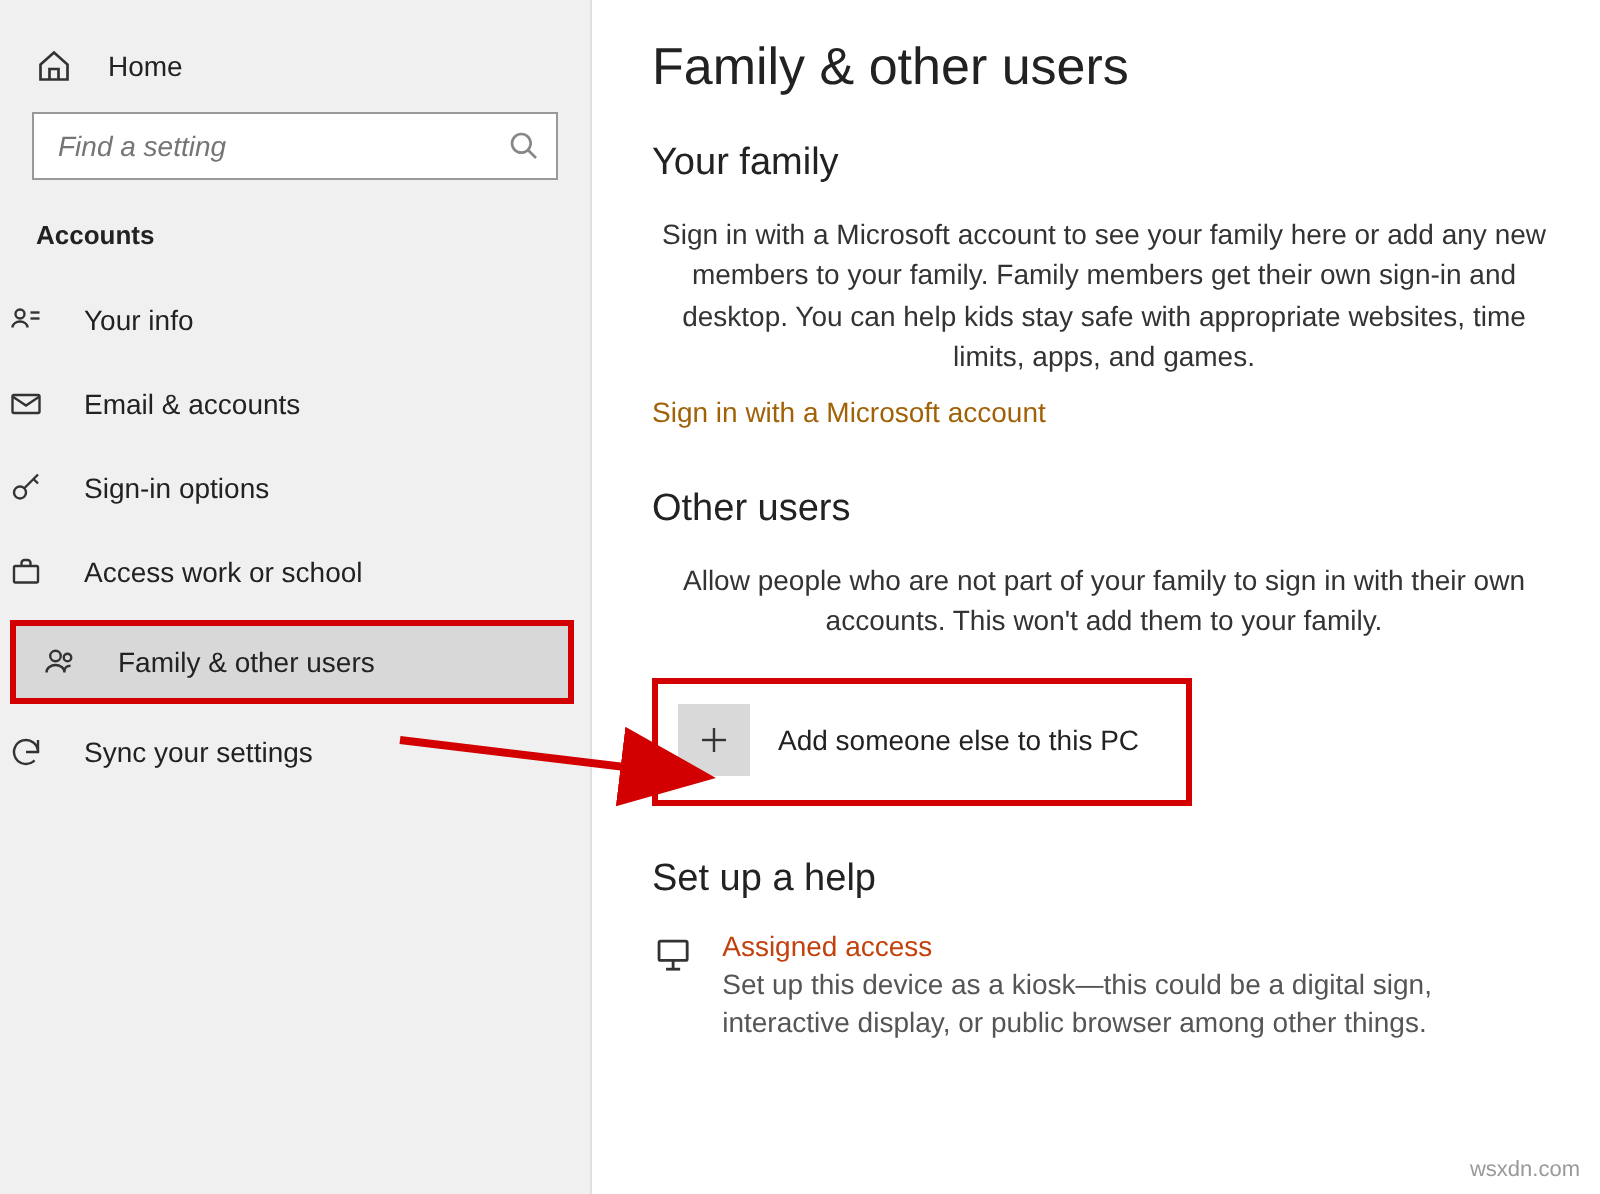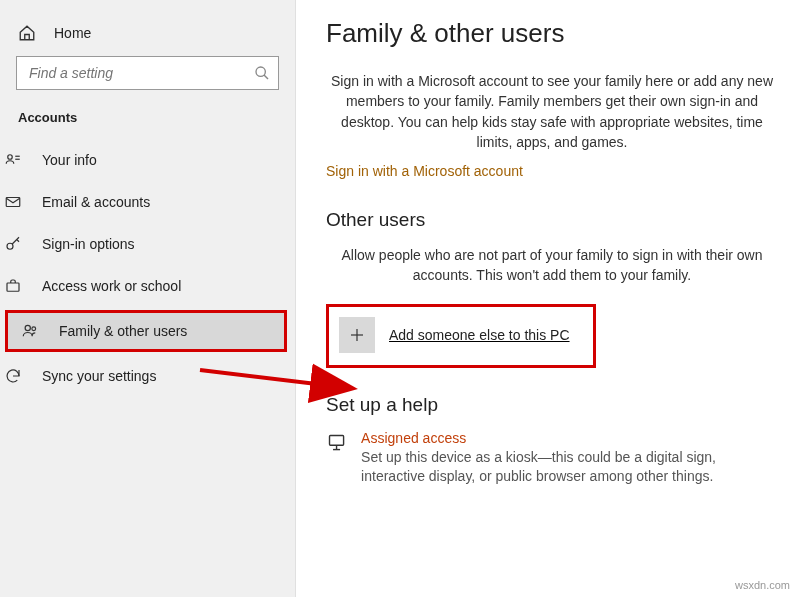--- a/index.html
+++ b/index.html
@@ -24,21 +24,21 @@
     
     .highlight-red { border: 3px solid #d20000; }
     .nav-highlight { margin: 3px 8px 3px 5px; padding: 9px 13px 9px 13px; }
     
     .main { flex: 1; padding: 18px 22px 0 30px; overflow: hidden; }
     .page-title { font-size: 26px; font-weight: 400; color: #222; margin-bottom: 22px; }
     .section-title { font-size: 19px; font-weight: 400; color: #222; margin-bottom: 14px; }
     .body-text { font-size: 14px; color: #333; line-height: 1.45; margin-bottom: 10px; text-align: center; }
     .link { color: #a16207; font-size: 14px; cursor: pointer; display: inline-block; margin-bottom: 30px; }
     
-    .add-button-wrap { border: 3px solid #d20000; padding: 10px 14px 12px 10px; display: inline-flex; align-items: center; margin-bottom: 26px; width: 270px; text-decoration: underline; }
+    .add-button-wrap { border: 3px solid #d20000; padding: 10px 14px 12px 10px; display: inline-flex; align-items: center; margin-bottom: 26px; width: 270px; }
     .plus-box { width: 36px; height: 36px; background: #d9d9d9; display: flex; align-items: center; justify-content: center; margin-right: 14px; cursor: pointer; }
     .plus-box svg { width: 18px; height: 18px; }
     .add-label { font-size: 14px; color: #222; cursor: pointer; }
     
     .kiosk-row { display: flex; align-items: flex-start; margin-top: 14px; }
     .kiosk-icon { width: 36px; margin-right: 14px; margin-top: 2px; }
     .kiosk-text .title { font-size: 14px; color: #c2410c; margin-bottom: 2px; }
     .kiosk-text .desc { font-size: 14px; color: #555; line-height: 1.4; }
     
     .arrow { position: absolute; left: 195px; top: 360px; width: 170px; height: 50px; pointer-events: none; z-index: 10; }
@@ -131,20 +131,21 @@
           <polyline points="20 4 20 12 12 12" fill="none"></polyline>
         </svg>
     </span>
     <span class="label">Sync your settings</span>
   </div>
 </div>
 
 <div class="main">
   <h1 class="page-title">Family &amp; other users</h1>
 
+  <h2 class="section-title">Your family</h2>
   <p class="body-text">Sign in with a Microsoft account to see your family here or add any new members to your family. Family members get their own sign-in and desktop. You can help kids stay safe with appropriate websites, time limits, apps, and games.</p>
   <a class="link">Sign in with a Microsoft account</a>
 
   <h2 class="section-title">Other users</h2>
   <p class="body-text" style="margin-bottom:18px">Allow people who are not part of your family to sign in with their own accounts. This won't add them to your family.</p>
 
   <div class="add-button-wrap">
     <div class="plus-box">
       <svg viewBox="0 0 24 24" stroke="#333" stroke-width="1.6">
           <line x1="12" y1="4" x2="12" y2="20"></line>

